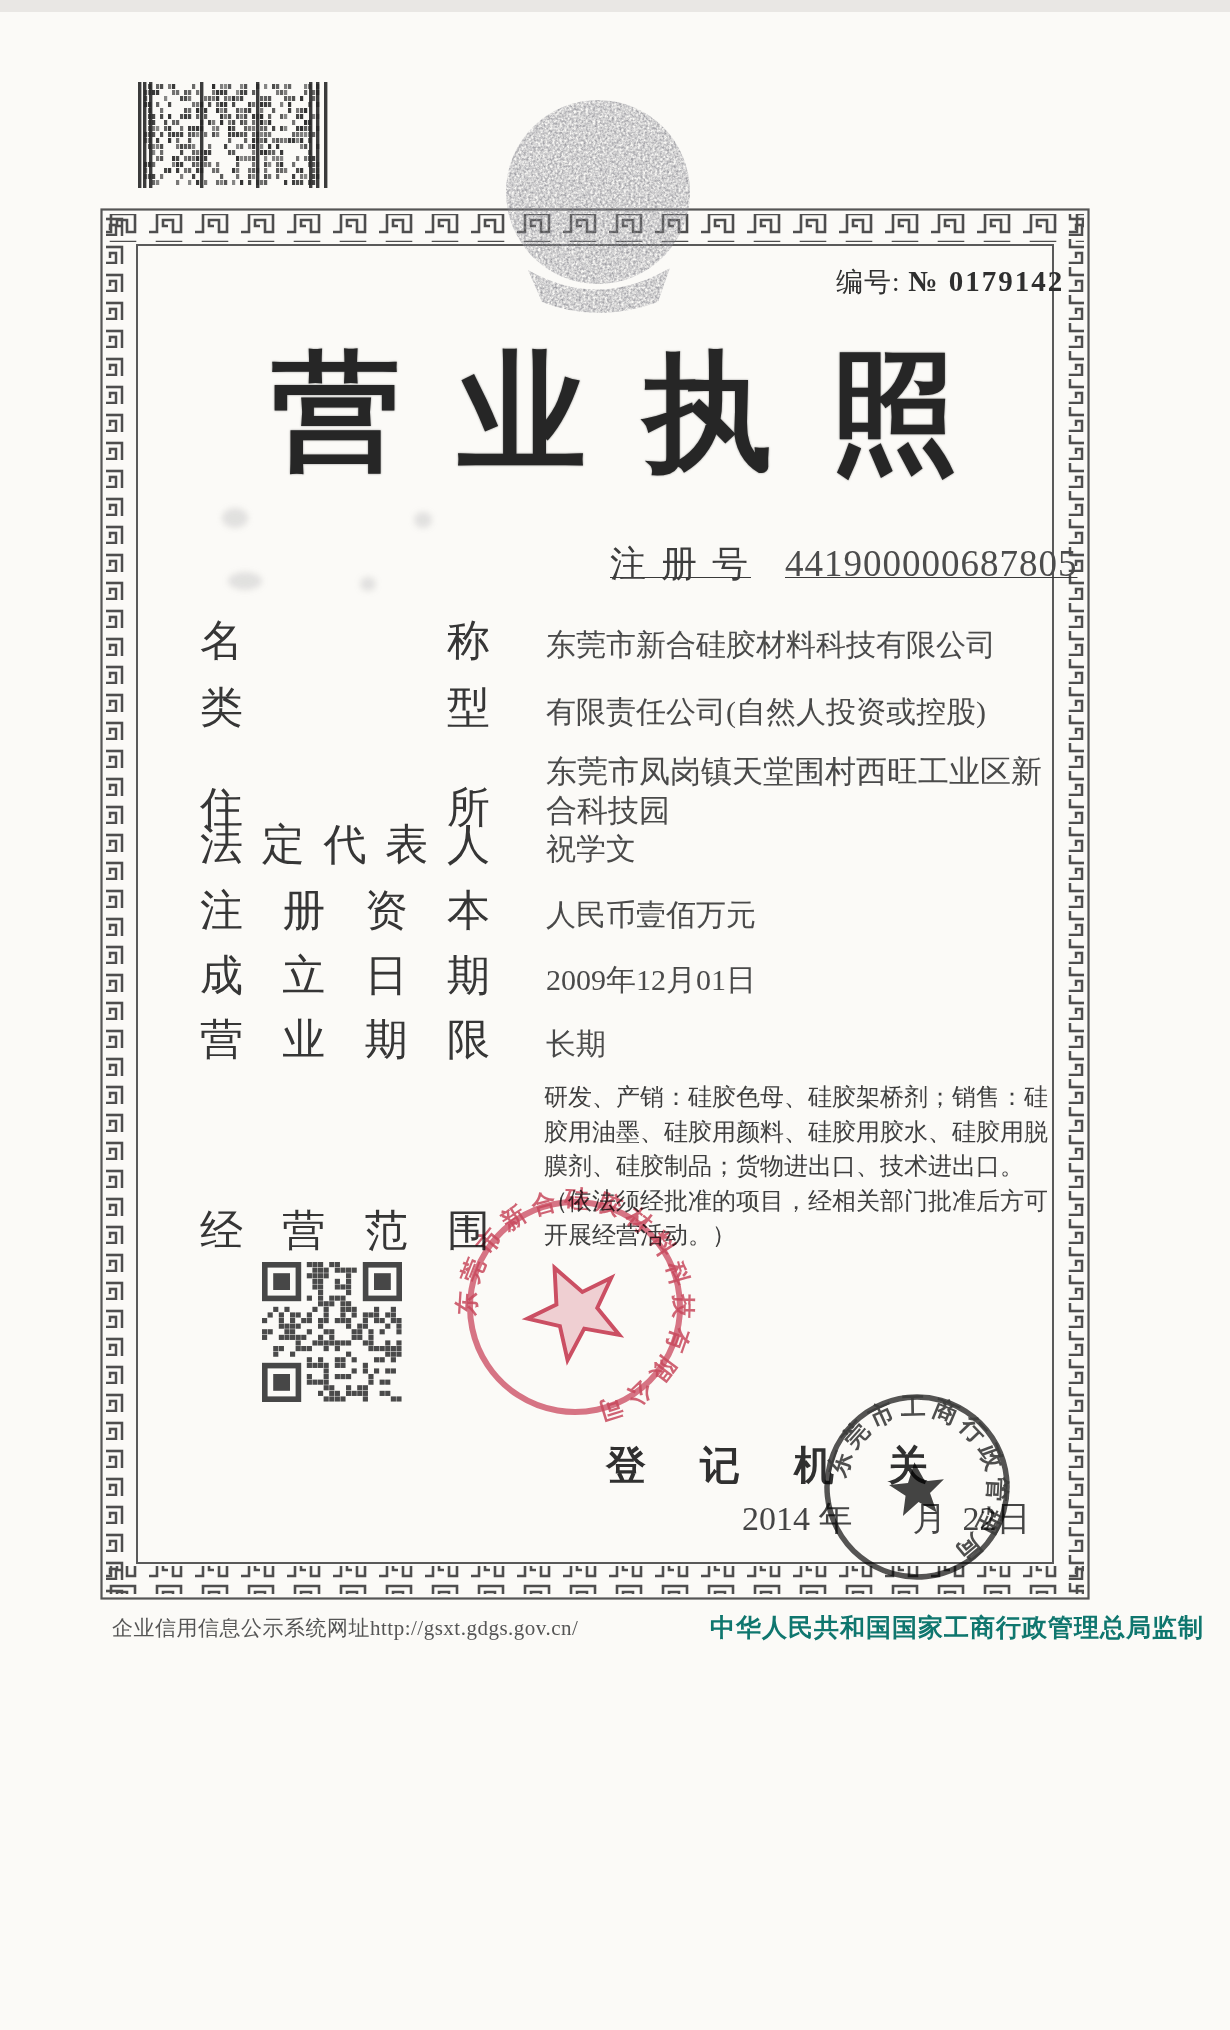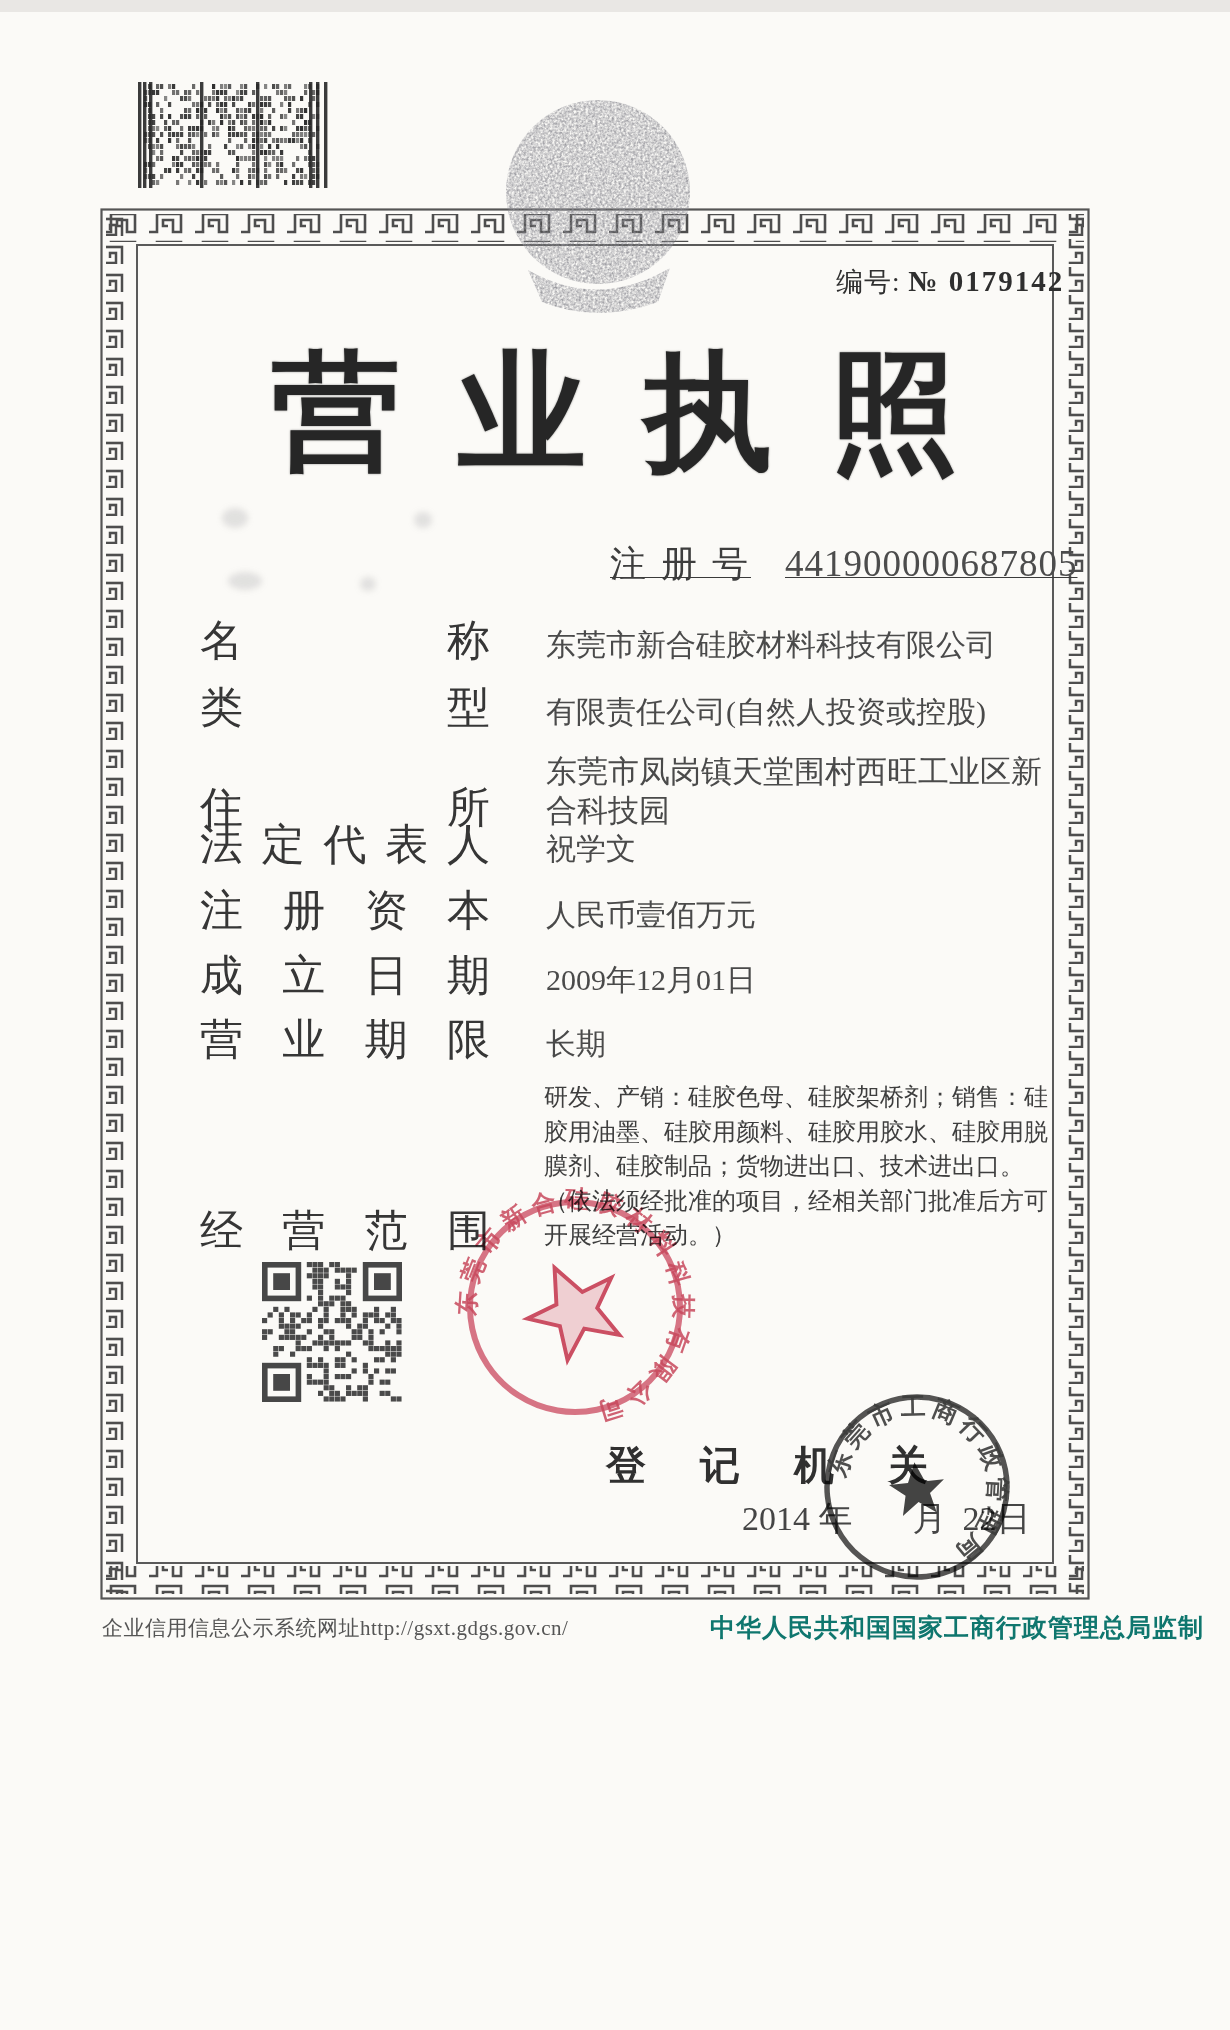--- a/index.html
+++ b/index.html
@@ -43,21 +43,21 @@
   .seal{z-index:6; mix-blend-mode:multiply;}
   .seal-red{left:452px; top:1172px; width:246px; height:246px; transform:rotate(-12deg);}
   .seal-black{left:818px; top:1376px; width:198px; height:198px; transform:rotate(-6deg); opacity:.92;}
 
   .registry{left:606px; top:1426px; z-index:4; font-size:40px; font-weight:600;
             letter-spacing:22px; color:#303030; white-space:nowrap;}
   .issue-date{left:742px; top:1484px; z-index:4; font-size:34px; color:#454545; white-space:nowrap;}
   .issue-date .gap-month{margin-left:60px;}
   .issue-date .gap-day{margin-left:16px;}
 
-  .footer-left{left:102px; top:1602px; z-index:4; font-size:21px; color:#555; letter-spacing:.5px;text-align:right;}
+  .footer-left{left:112px; top:1602px; z-index:4; font-size:21px; color:#555; letter-spacing:.5px;text-align:right;}
   .footer-right{left:710px; top:1599px; z-index:4; font-size:25px; font-weight:600; color:#0f766e; letter-spacing:1px;}
 </style>
 </head>
 <body>
 
 <div class="page">
 
   <svg class="abs barcode" id="barcode-svg" viewBox="0 0 192 108">
       <rect x="6" y="8" width="3.2" height="5" fill="#2f2f2f" opacity="0.7382925748825073"></rect>
       <rect x="6" y="14" width="3.2" height="5" fill="#2f2f2f" opacity="0.7336671590805054"></rect>

